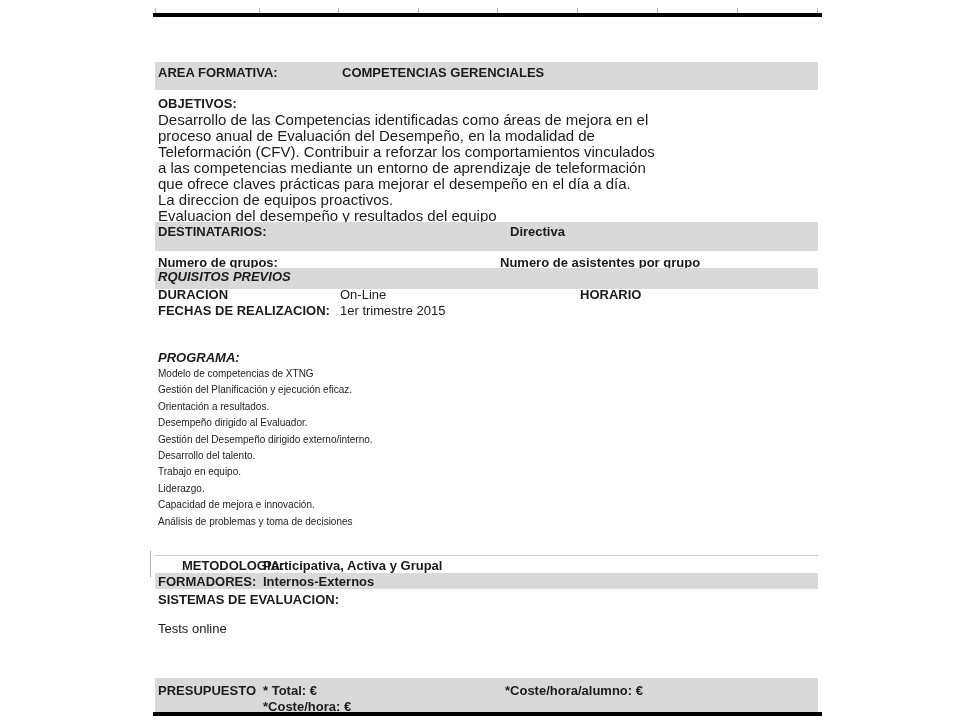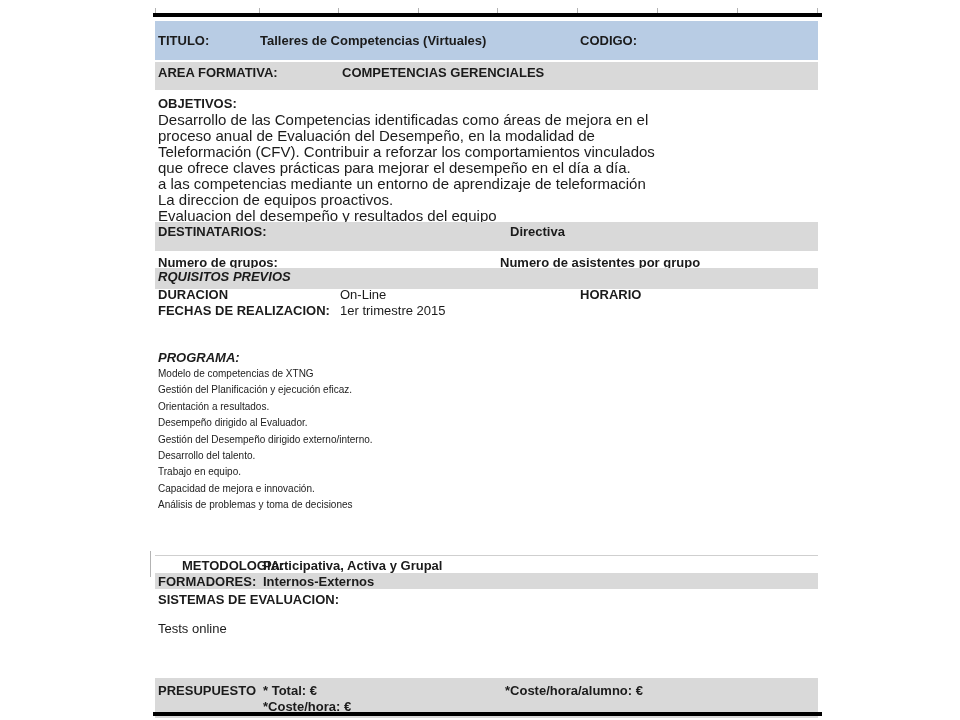--- a/index.html
+++ b/index.html
@@ -31,38 +31,33 @@
   <div class="tick" style="left:338px"></div>
   <div class="tick" style="left:418px"></div>
   <div class="tick" style="left:497px"></div>
   <div class="tick" style="left:577px"></div>
   <div class="tick" style="left:657px"></div>
   <div class="tick" style="left:737px"></div>
   <div class="tick" style="left:817px"></div>
 
   <div class="bar" style="left:153px;top:13px;width:669px;"></div>
 
-  <div class="band blue" style="top:21px;height:39px;">
-    <span class="t b" style="left:3px;top:12px;">TITULO:</span>
-    <span class="t b" style="left:105px;top:12px;">Talleres de Competencias (Virtuales)</span>
-    <span class="t b" style="left:425px;top:12px;">CODIGO:</span>
-  </div>
 
   <div class="band gray" style="top:62px;height:28px;">
     <span class="t b" style="left:3px;top:3px;">AREA FORMATIVA:</span>
     <span class="t b" style="left:187px;top:3px;">COMPETENCIAS GERENCIALES</span>
   </div>
 
   <span class="t b" style="left:158px;top:96px;">OBJETIVOS:</span>
   <div class="para" style="top:112px;">
     <div>Desarrollo de las Competencias identificadas como áreas de mejora en el</div>
     <div>proceso anual de Evaluación del Desempeño, en la modalidad de</div>
     <div>Teleformación (CFV). Contribuir a reforzar los comportamientos vinculados</div>
+    <div>a las competencias mediante un entorno de aprendizaje de teleformación</div>
     <div>que ofrece claves prácticas para mejorar el desempeño en el día a día.</div>
-    <div>a las competencias mediante un entorno de aprendizaje de teleformación</div>
     <div>La direccion de equipos proactivos.</div>
     <div>Evaluacion del desempeño y resultados del equipo</div>
   </div>
 
   <div class="band gray" style="top:222px;height:29px;">
     <span class="t b" style="left:3px;top:2px;">DESTINATARIOS:</span>
     <span class="t b" style="left:355px;top:2px;">Directiva</span>
   </div>
 
   <span class="t b" style="left:158px;top:255px;">Numero de grupos:</span>
@@ -82,38 +77,39 @@
 
   <span class="t b" style="left:158px;top:350px;font-style:italic;">PROGRAMA:</span>
   <div class="prog" style="top:366px;">
     <div>Modelo de competencias de XTNG</div>
     <div>Gestión del Planificación y ejecución eficaz.</div>
     <div>Orientación a resultados.</div>
     <div>Desempeño dirigido al Evaluador.</div>
     <div>Gestión del Desempeño dirigido externo/interno.</div>
     <div>Desarrollo del talento.</div>
     <div>Trabajo en equipo.</div>
+    <div>Liderazgo.</div>
     <div>Capacidad de mejora e innovación.</div>
     <div>Análisis de problemas y toma de decisiones</div>
   </div>
 
   <div class="hline" style="left:155px;top:555px;width:663px;"></div>
   <div class="vline" style="left:150px;top:551px;height:26px;"></div>
   <span class="t b" style="left:158px;top:558px;padding-left:24px;">METODOLOGIA:</span>
   <span class="t b" style="left:263px;top:558px;">Participativa, Activa y Grupal</span>
 
   <div class="band gray" style="top:573px;height:16px;">
     <span class="t b" style="left:3px;top:1px;">FORMADORES:</span>
     <span class="t b" style="left:108px;top:1px;">Internos-Externos</span>
   </div>
 
   <span class="t b" style="left:158px;top:592px;">SISTEMAS DE EVALUACION:</span>
   <span class="t" style="left:158px;top:621px;">Tests online</span>
 
-  <div class="band gray" style="top:678px;height:40px;">
+  <div class="band gray" style="top:678px;height:34px;">
     <span class="t b" style="left:3px;top:5px;">PRESUPUESTO</span>
     <span class="t b" style="left:108px;top:5px;">* Total: €</span>
     <span class="t b" style="left:350px;top:5px;">*Coste/hora/alumno: €</span>
     <span class="t b" style="left:108px;top:21px;">*Coste/hora: €</span>
   </div>
 
   <div class="bar" style="left:153px;top:712px;width:669px;"></div>
 
 </div>
 

